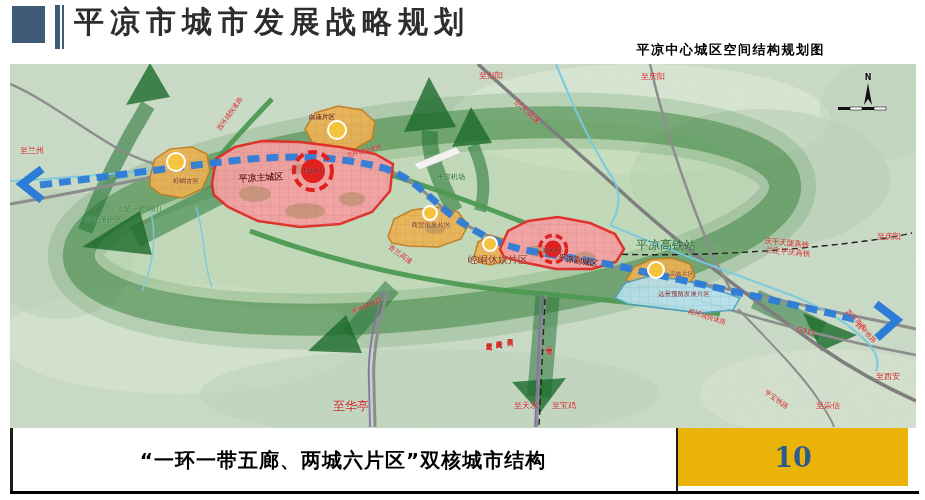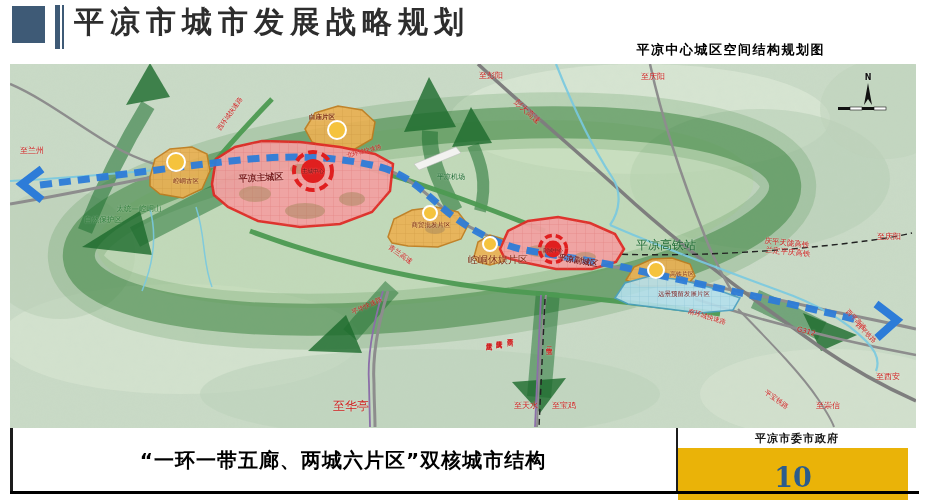--- a/index.html
+++ b/index.html
@@ -257,18 +257,17 @@
       <div class="map-label" style="left: 499px; top: 336px; color: rgb(207, 29, 29); font-size: 6.5px; writing-mode: vertical-rl; transform: translate(-50%, -50%);">庆平天陇高铁</div>
       <div class="map-label" style="left: 510px; top: 334px; color: rgb(207, 29, 29); font-size: 6.5px; writing-mode: vertical-rl; transform: translate(-50%, -50%);">西平高铁</div>
       <div class="map-label" style="left: 549px; top: 342px; color: rgb(207, 29, 29); font-size: 6.5px; writing-mode: vertical-rl; transform: translate(-50%, -50%);">宝中二线</div>
       <div class="map-label" style="left: 526px; top: 406px; color: rgb(207, 29, 29); font-size: 8px; transform: translate(-50%, -50%);">至天水</div>
       <div class="map-label" style="left: 564px; top: 406px; color: rgb(207, 29, 29); font-size: 8px; transform: translate(-50%, -50%);">至宝鸡</div>
       <div class="map-label" style="left: 868px; top: 78px; color: rgb(17, 17, 17); font-size: 8px; font-weight: bold; transform: translate(-50%, -50%);">N</div>
     </div>
 
   <div class="caption">“一环一带五廊、两城六片区”双核城市结构</div>
   <div class="agency-box">
-    <div class="agency-top">平凉市委市政府</div>
     <div class="agency-num">10</div>
   </div>
   <div class="baseline"></div>
 
 </div>
 
 </body></html>

